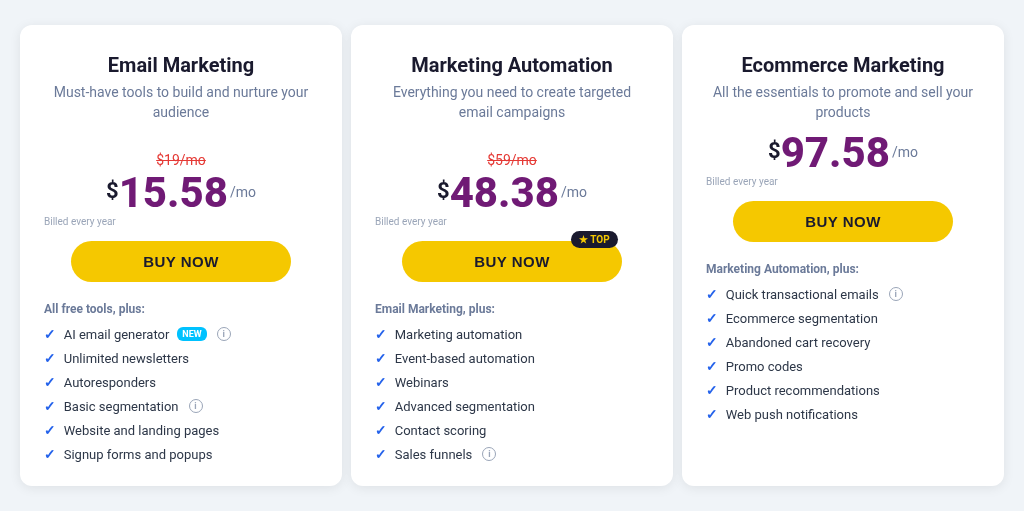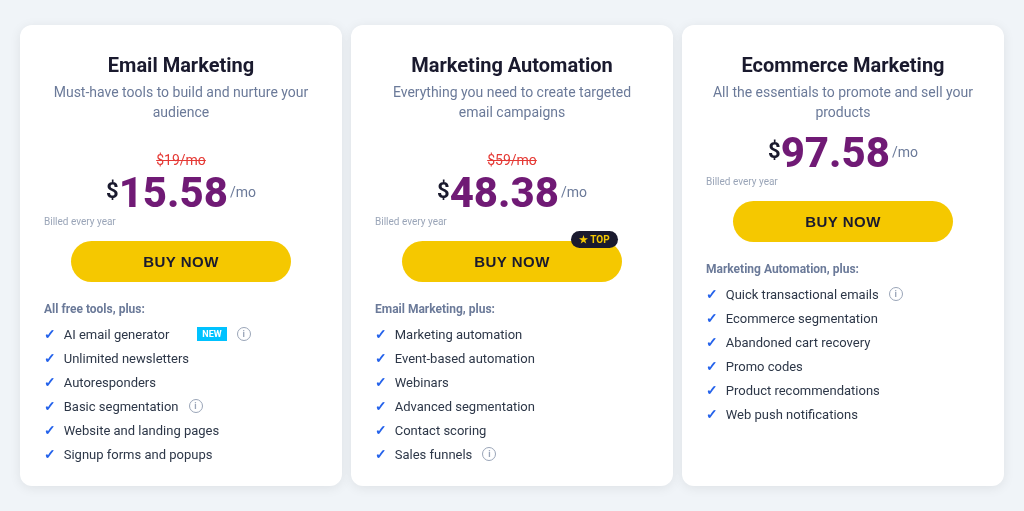--- a/index.html
+++ b/index.html
@@ -137,22 +137,22 @@
       font-size: 14px;
       font-weight: 700;
       flex-shrink: 0;
     }
     .new-badge {
       background: #00c2ff;
       color: #fff;
       font-size: 9px;
       font-weight: 700;
       padding: 2px 5px;
-      border-radius: 0;
-      margin-left: 20px;
+      border-radius: 6px;
+      margin-left: 0;
     }
     .info-icon {
       display: inline-flex;
       align-items: center;
       justify-content: center;
       width: 14px;
       height: 14px;
       border-radius: 50%;
       border: 1.5px solid #9aa5b8;
       color: #9aa5b8;

